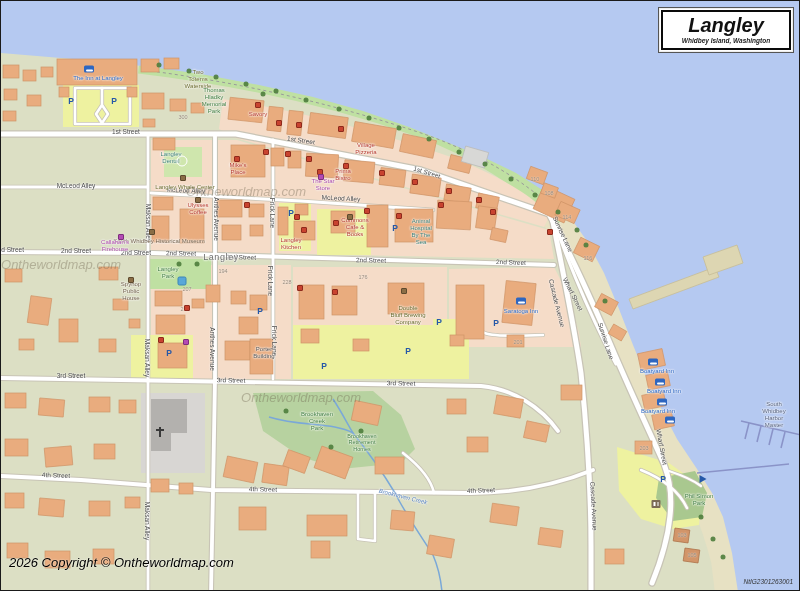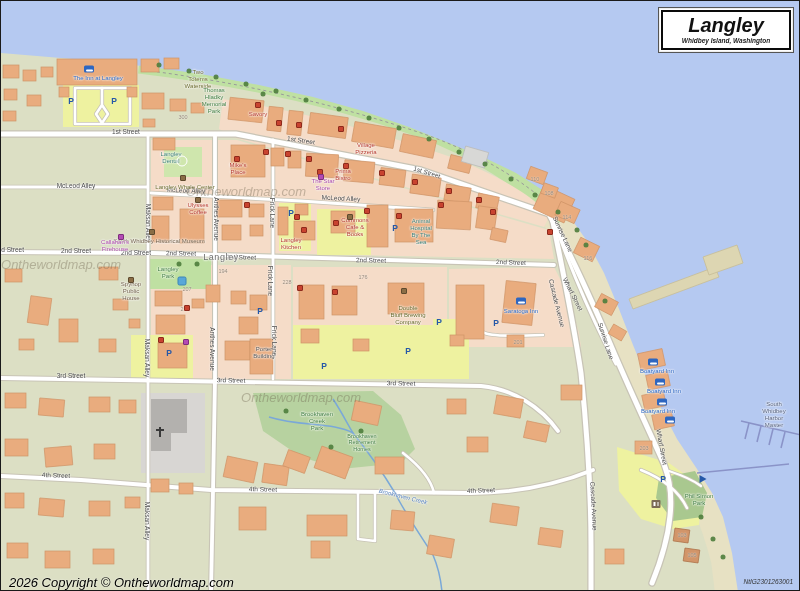--- a/index.html
+++ b/index.html
@@ -51,21 +51,21 @@
   .icon-church-cross::after{content:"";position:absolute;left:0;top:2px;width:8px;height:2px;background:#3a3a3a}
   .icon-fountain{width:9px;height:9px;border:1.5px solid #fff;border-radius:50%}
   .title-box{
     position:absolute;right:5px;top:6px;width:130px;background:#fff;
     border:1px solid #555;padding:2px;box-shadow:0 0 0 1px #eee inset;
   }
   .title-box-inner{border:2px solid #0a0a0a;text-align:center;padding:3px 2px 4px 2px;}
   .title-box-title{font-size:20px;font-weight:bold;font-style:italic;color:#111;line-height:1;}
   .title-box-subtitle{font-size:6.5px;font-weight:bold;font-style:italic;color:#222;margin-top:2px;}
   .copyright{
-    position:absolute;left:8px;bottom:0;font-size:13px;font-style:italic;color:#000;
+    position:absolute;left:8px;bottom:20px;font-size:13px;font-style:italic;color:#000;
     text-shadow:0 0 2px rgba(255,255,255,.8);
   }
   .map-code{position:absolute;right:6px;bottom:5px;font-size:6.5px;font-style:italic;color:#333;}
 </style>
 </head>
 <body>
 
 <div class="map-frame">
 
   <svg width="800" height="591" viewBox="0 0 800 591">

